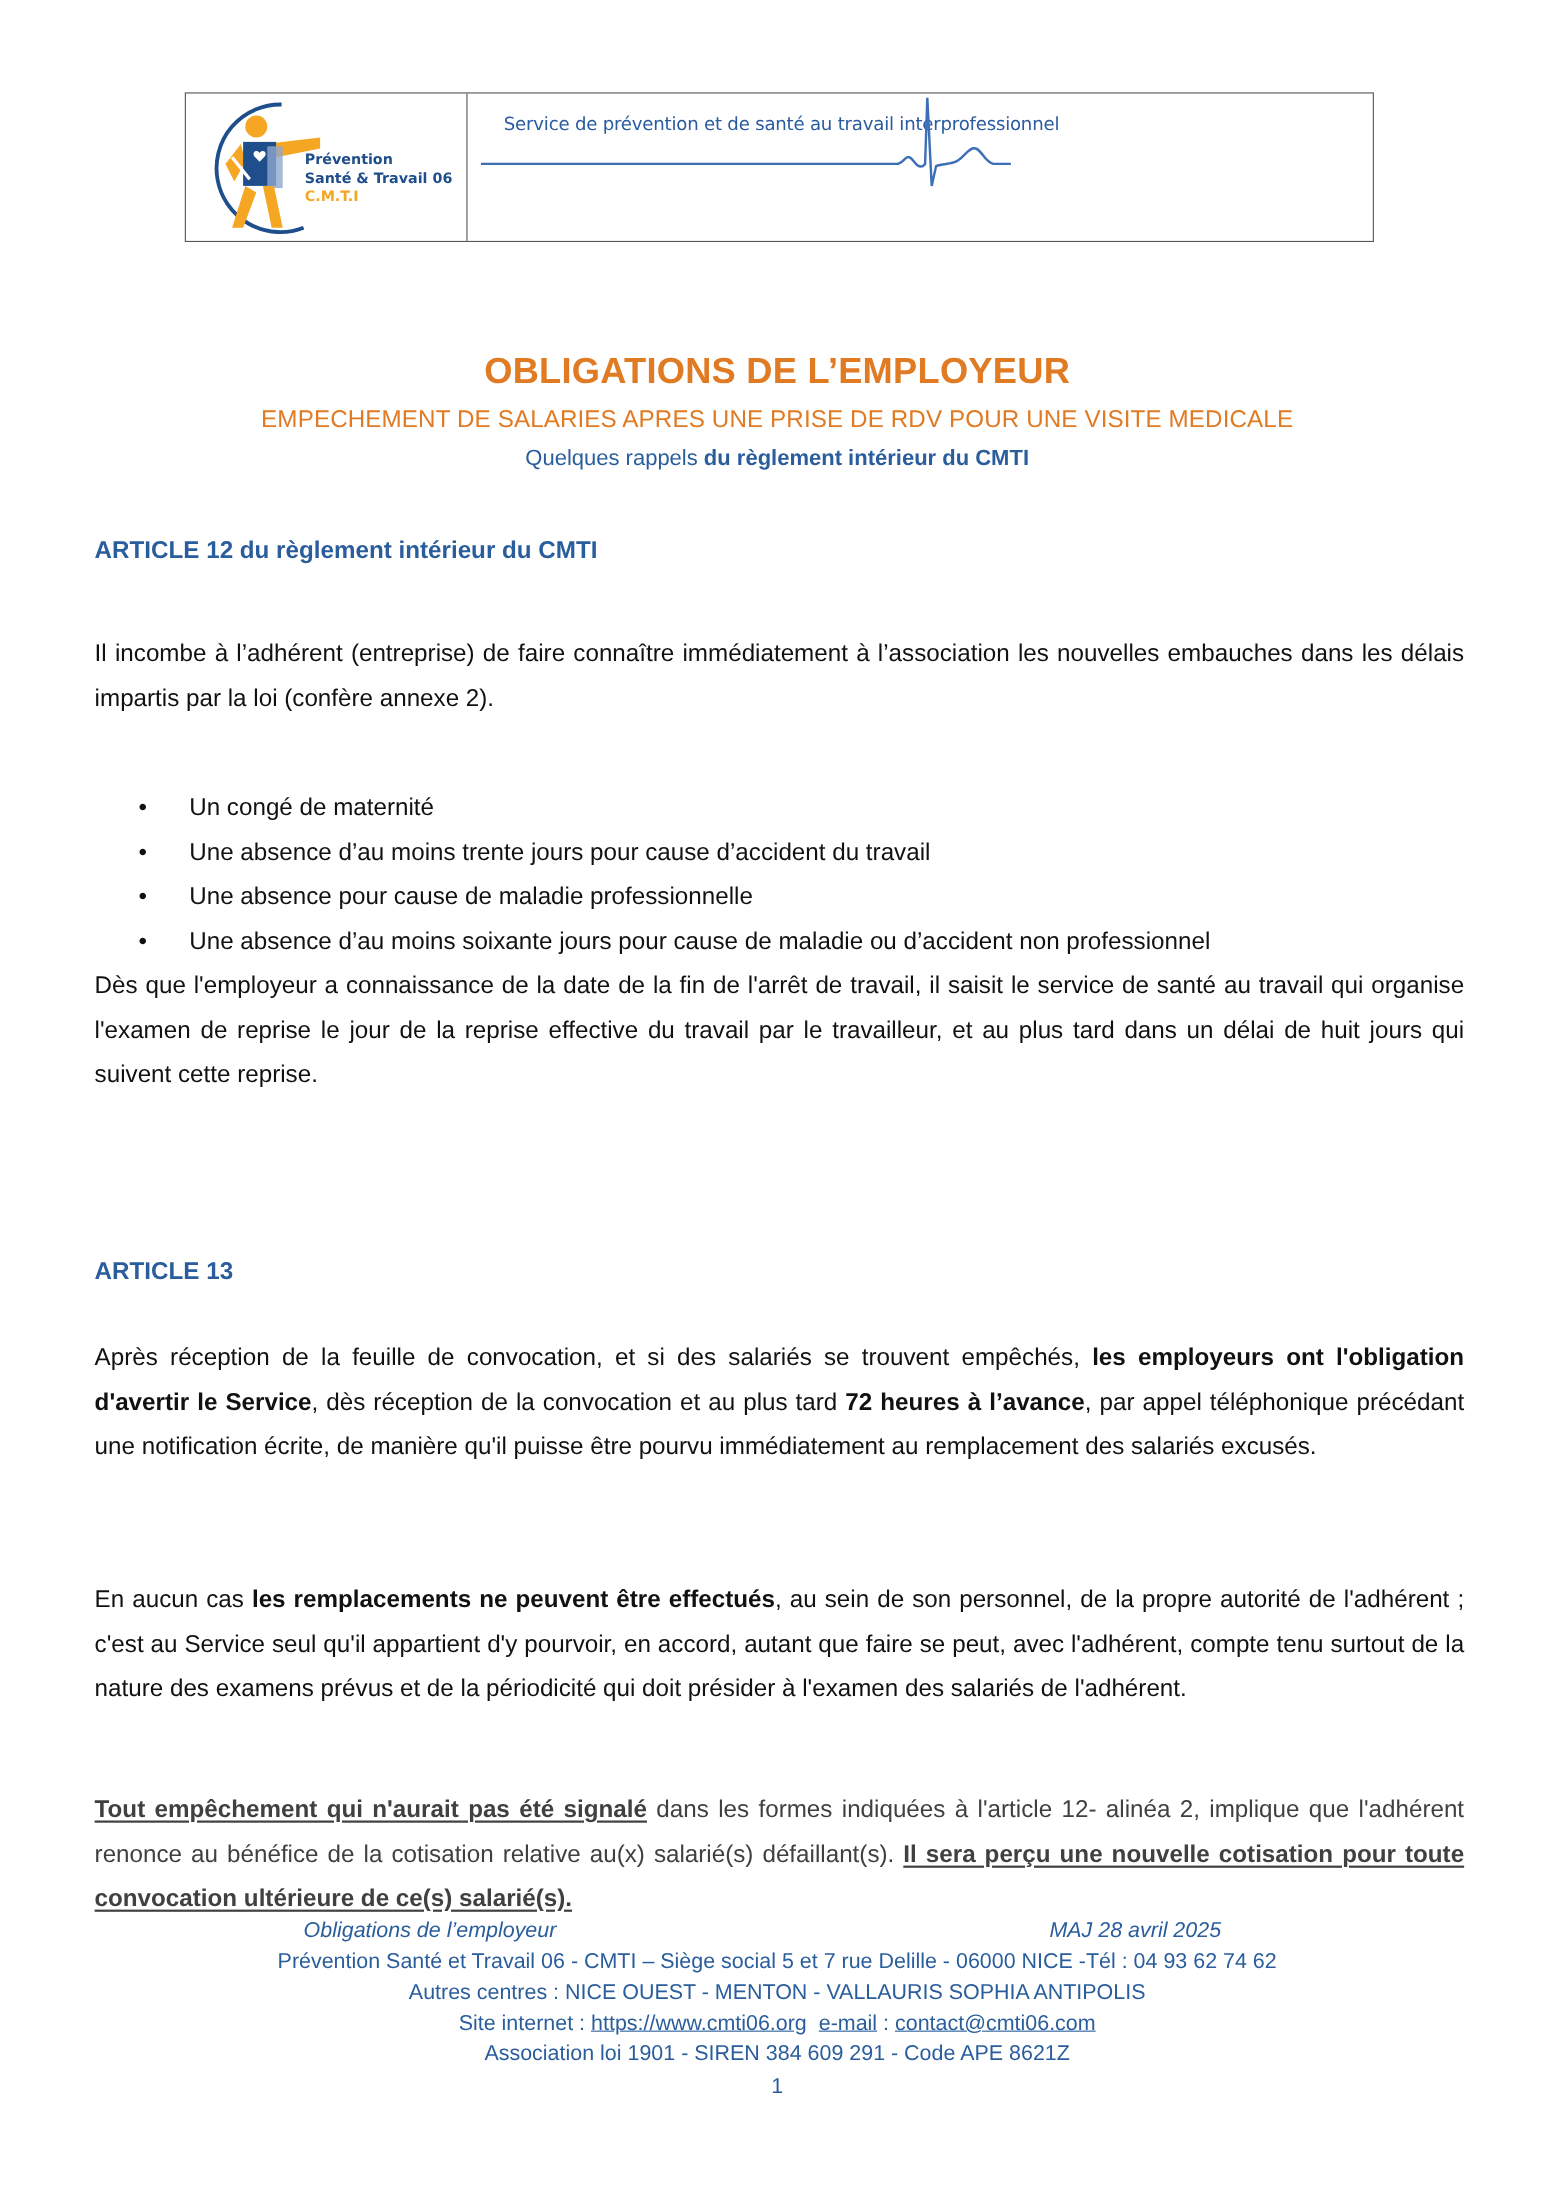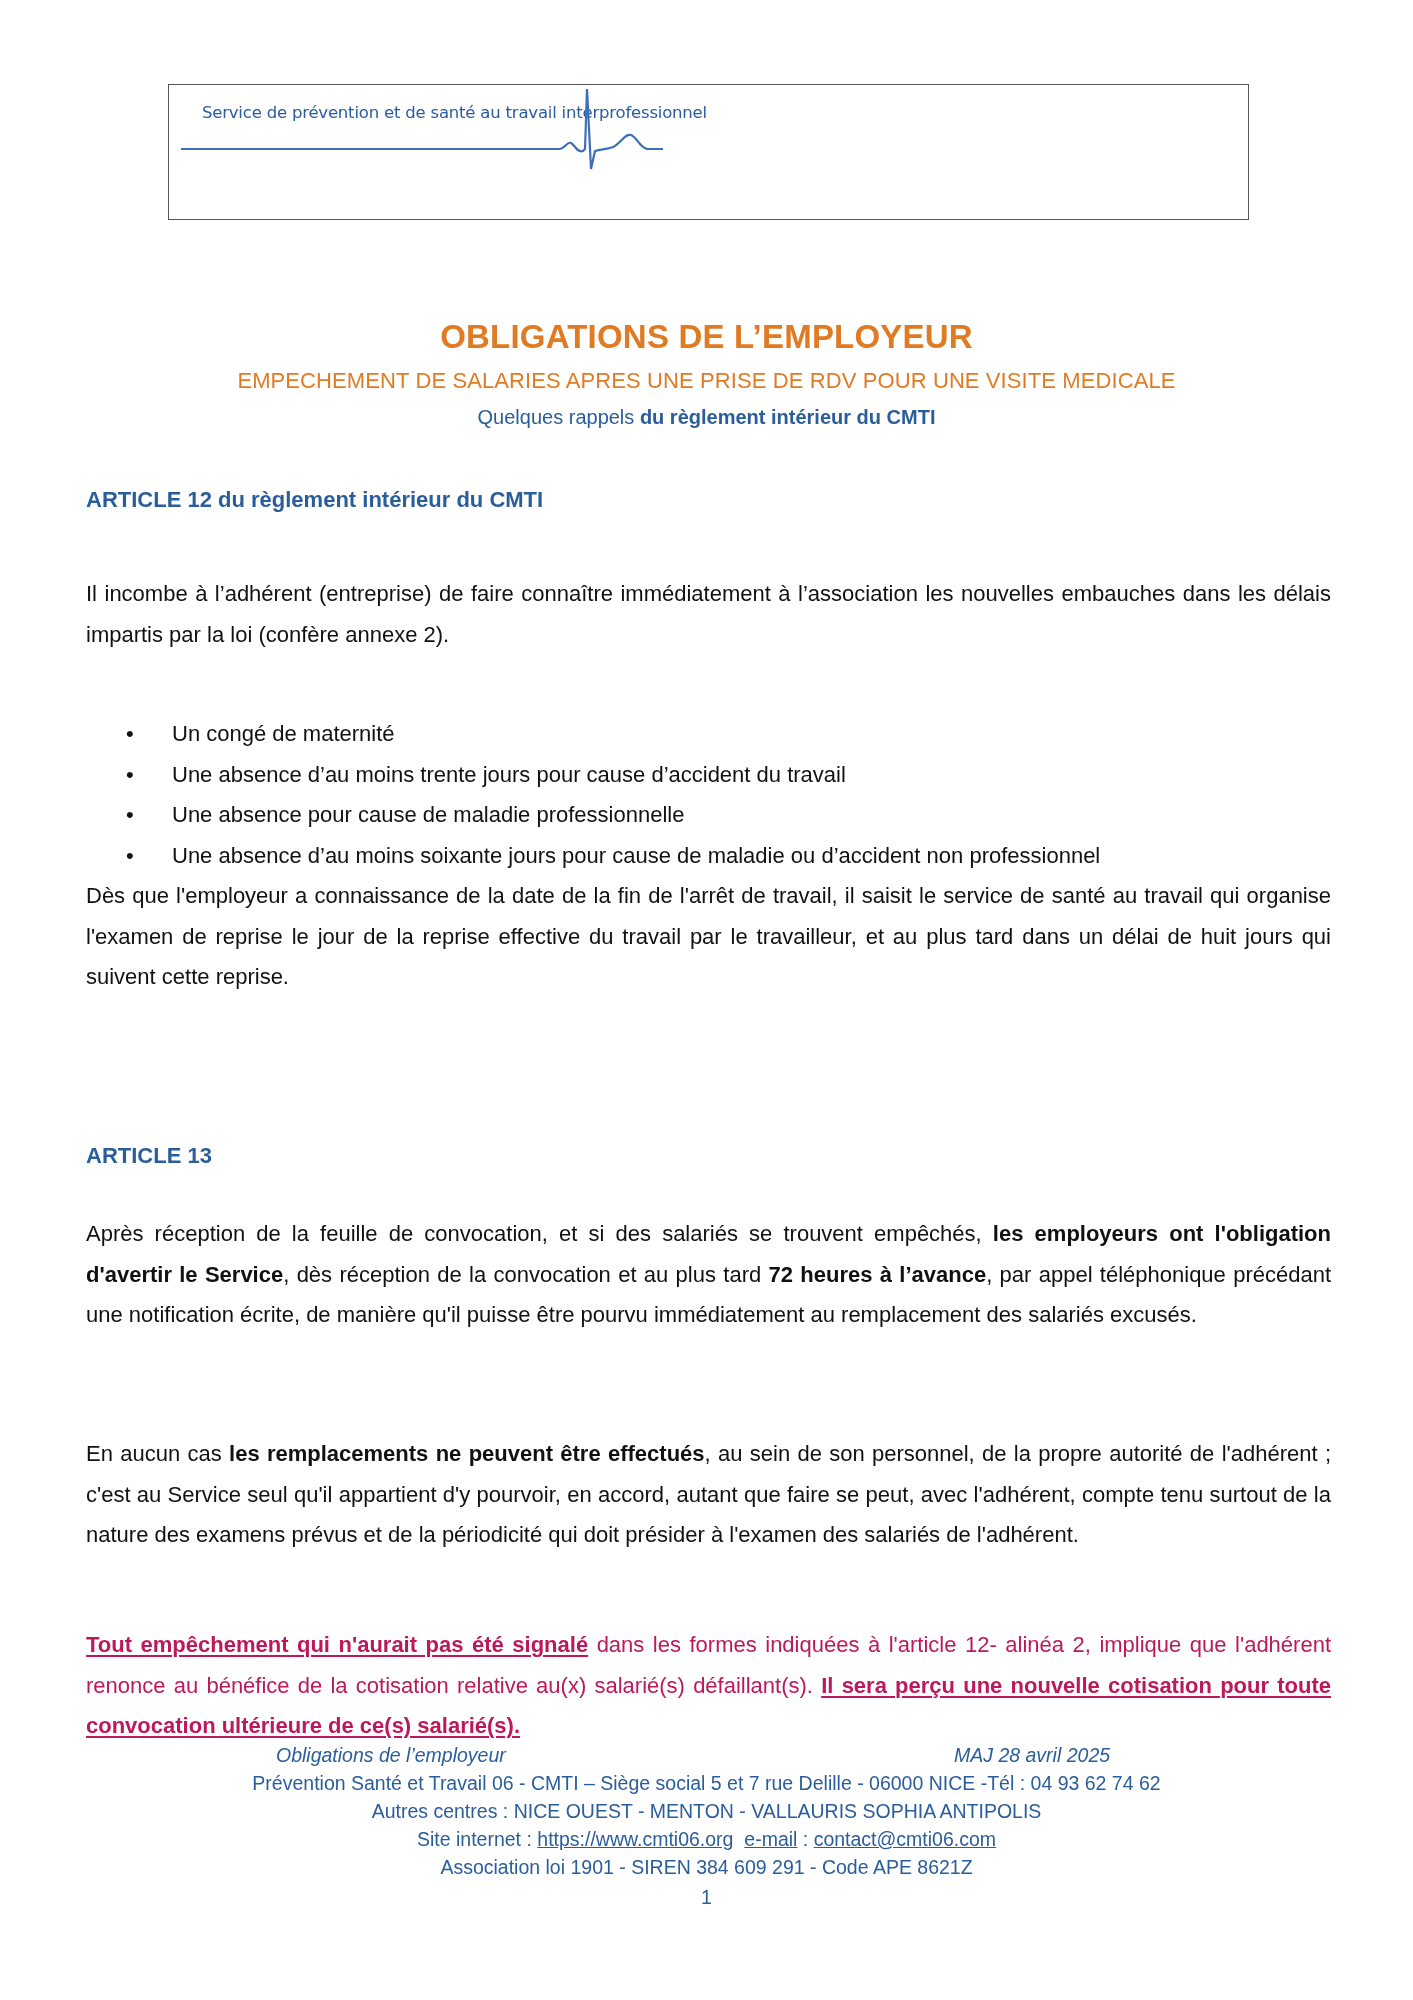--- a/index.html
+++ b/index.html
@@ -26,35 +26,62 @@
   .t3 { top: 406px; font-size: 20px; color: #2a5d9c; }
   .t3 b { font-weight: bold; }
 
   
   .section { position: absolute; left: 86px; width: 1245px; font-size: 22px; line-height: 40.5px; }
   .heading { color: #2a5d9c; font-weight: bold; font-size: 22px; }
   .justify { text-align: justify; text-align-last: left; }
   ul.bullets { margin: 0; padding: 0; list-style: none; }
   ul.bullets li { position: relative; padding-left: 86px; }
   ul.bullets li::before { content: "•"; position: absolute; left: 40px; top: 0; font-size: 22px; }
-  .orange { color: #be185d; }
+  .orange { color: #404040; }
   .orange u { text-decoration-thickness: 2px; text-underline-offset: 3px; }
 
   
   .footer { position: absolute; left: 0; width: 100%; color: #2a5d9c; font-size: 19.5px; }
   .footer-row1 { top: 1744px; }
   .footer-row1 .fl { position: absolute; left: 276px; font-style: italic; }
   .footer-row1 .fr { position: absolute; left: 954px; font-style: italic; }
   .fline { position: absolute; left: 0; width: 100%; text-align: center; color: #2a5d9c; font-size: 19.5px; }
   .fline a { color: #2a5d9c; text-decoration: underline; }
 </style>
 </head>
 <body>
 
 <div class="banner">
+  <div class="banner-logo">
+    <svg class="logo-svg" width="150" height="130" viewBox="0 0 150 130">
+
+      <path d="M75 8 A58 58 0 1 0 95 120" fill="none" stroke="#1f4e8c" stroke-width="3.5"></path>
+
+      <circle cx="52" cy="28" r="10" fill="#f5a623"></circle>
+
+      <path d="M60 44 L110 38 L110 48 L70 56 Z" fill="#f5a623"></path>
+
+      <path d="M38 44 L24 62 L32 78 L42 60 Z" fill="#f5a623"></path>
+
+      <rect x="40" y="42" width="30" height="40" fill="#1f4e8c"></rect>
+      <rect x="62" y="46" width="14" height="38" fill="#8fa7cf" opacity="0.8"></rect>
+
+      <path d="M55 52 c-3 -4 -8 0 -4 4 l4 4 l4 -4 c4 -4 -1 -8 -4 -4 z" fill="#ffffff"></path>
+
+      <path d="M30 56 L46 76" stroke="#ffffff" stroke-width="3"></path>
+
+      <path d="M42 82 L30 120 L40 120 L52 88 Z" fill="#f5a623"></path>
+      <path d="M58 82 L66 120 L76 120 L68 82 Z" fill="#f5a623"></path>
+    </svg>
+    <div class="logo-text">
+      <div>Prévention</div>
+      <div>Santé &amp; Travail 06</div>
+      <div class="cmti">C.M.T.I</div>
+    </div>
+  </div>
   <div class="banner-right">
     <div class="banner-tagline">Service de prévention et de santé au travail interprofessionnel</div>
     <svg class="ecg" width="800" height="100" viewBox="0 0 800 100">
       <path d="M0 64 L378 64 C384 64 386 56 390 58 C394 60 396 68 402 66 L404 64 L406 4 L410 84 L414 66 C420 64 428 64 432 62 C440 58 444 48 450 50 C456 52 458 62 466 64 L482 64" fill="none" stroke="#3d6fb8" stroke-width="2.2"></path>
     </svg>
   </div>
 </div>
 
 <div class="title t1">OBLIGATIONS DE L’EMPLOYEUR</div>
 <div class="title t2">EMPECHEMENT DE SALARIES APRES UNE PRISE DE RDV POUR UNE VISITE MEDICALE</div>

